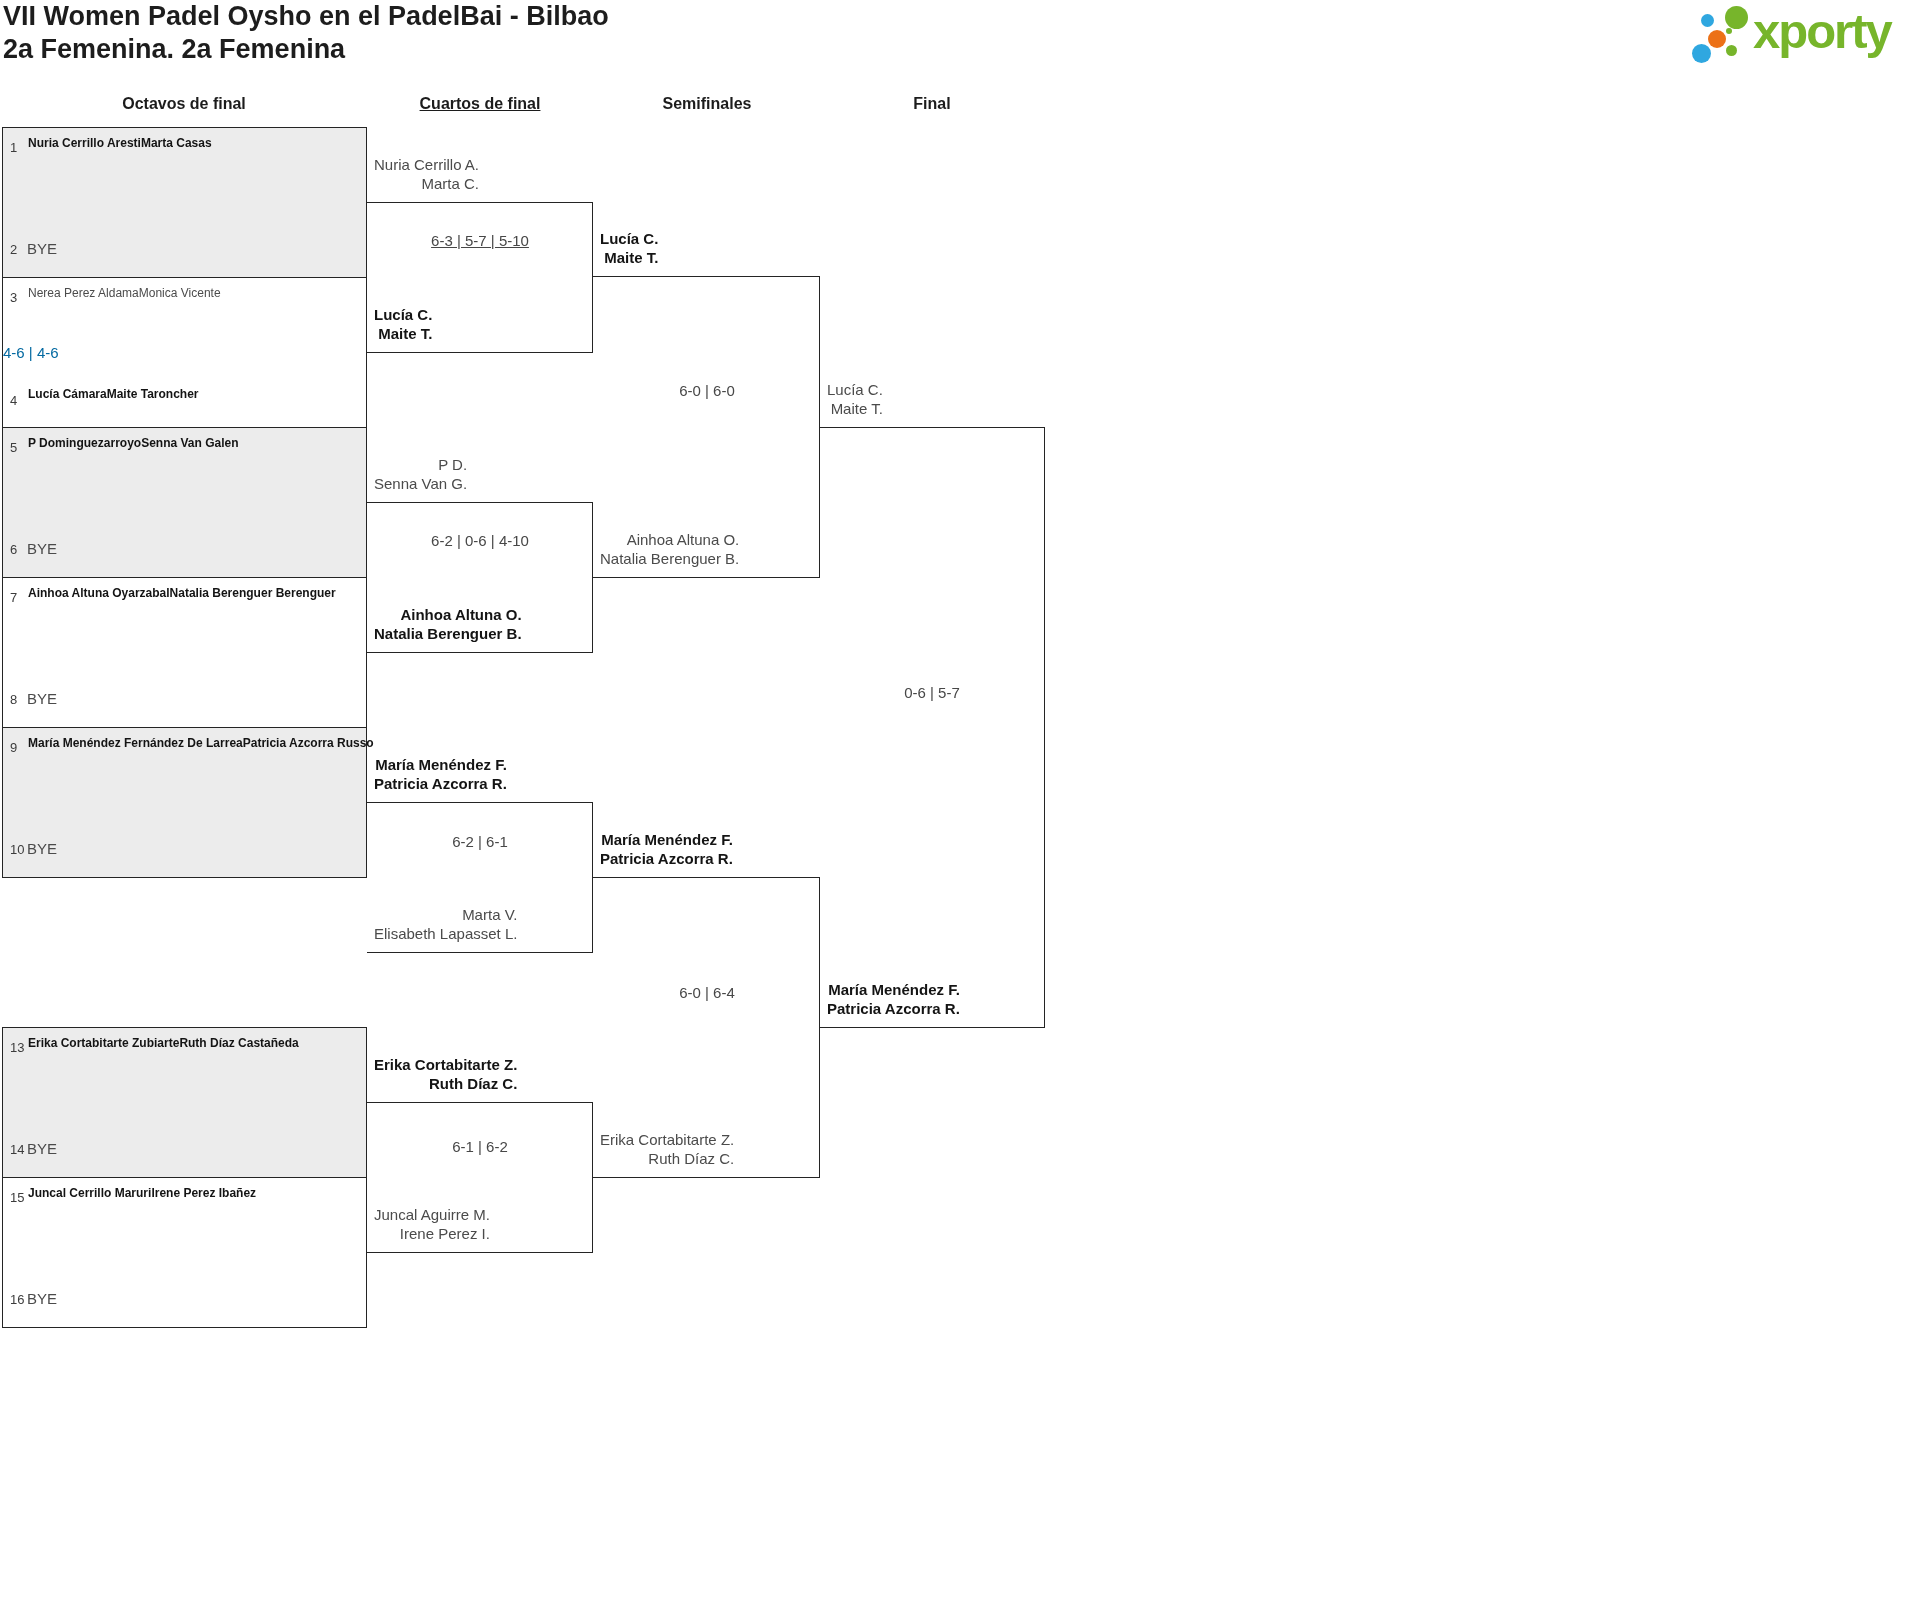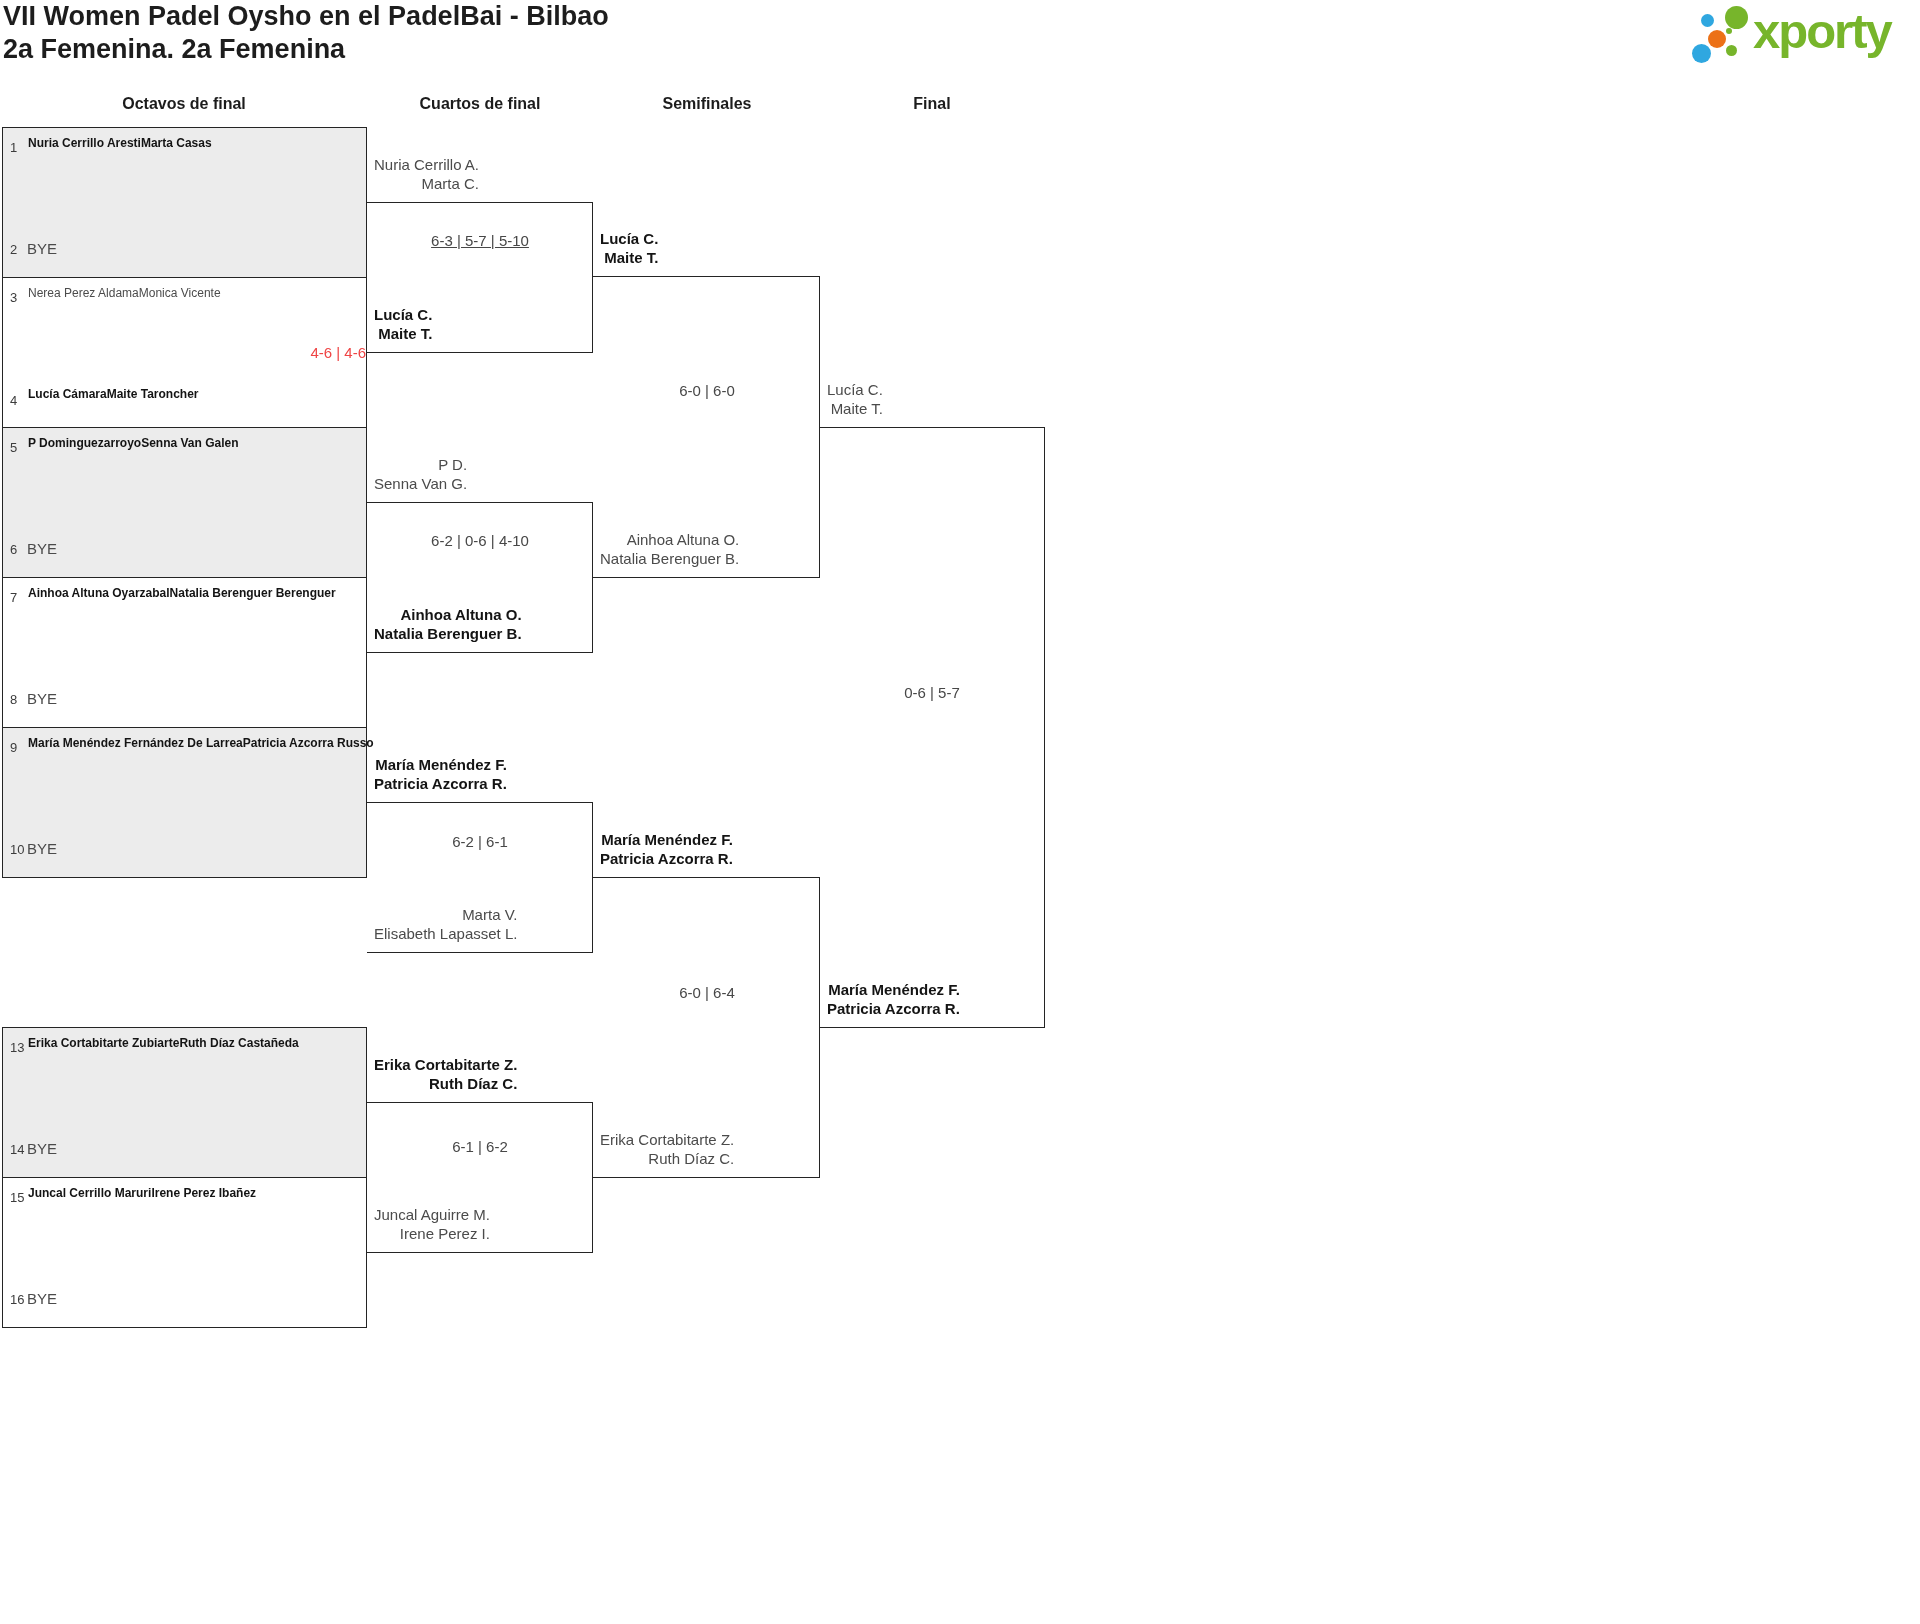--- a/index.html
+++ b/index.html
@@ -28,21 +28,21 @@
   .obox.alt{background:#ececec;}
   .num{position:absolute;font-size:13px;color:#3c3c3c;}
   .numt{left:7px;top:12px;}
   .numb{left:7px;top:115px;}
   .team{position:absolute;font-size:12px;line-height:19px;color:#4b4b4b;white-space:nowrap;}
   .team.win{font-weight:700;color:#141414;}
   .tt{left:25px;top:6px;}
   .tb{left:25px;top:107px;}
   .bye{position:absolute;left:7px;top:112px;font-size:15px;color:#4b4b4b;white-space:nowrap;}
   .bye .bnum{display:inline-block;min-width:17px;font-size:13px;color:#3c3c3c;}
-  .oscore{position:absolute;left:0;right:0;top:66px;text-align:right;font-size:15px;color:#ef4444;}
+  .oscore{position:absolute;left:0;right:0;top:66px;text-align:left;font-size:15px;color:#0369a1;}
 
   
   .mrect{position:absolute;border:1.5px solid #242424;border-left:none;box-sizing:border-box;}
 
   
   .pname{position:absolute;font-size:15px;line-height:19px;color:#4b4b4b;white-space:nowrap;text-align:right;}
   .pname.win{font-weight:700;color:#141414;}
   .pname span{display:block;}
   .score{position:absolute;transform:translateX(-50%);font-size:15px;color:#474747;white-space:nowrap;}
 </style>
@@ -58,21 +58,21 @@
     <span class="dot" style="left:13px;top:14px;width:13px;height:13px;background:#2fa7e0;"></span>
     <span class="dot" style="left:37px;top:6px;width:23px;height:23px;background:#77b52b;"></span>
     <span class="dot" style="left:38px;top:28px;width:6px;height:6px;background:#77b52b;"></span>
     <span class="dot" style="left:20px;top:30px;width:18px;height:18px;background:#ec7117;"></span>
     <span class="dot" style="left:4px;top:44px;width:19px;height:19px;background:#2fa7e0;"></span>
     <span class="dot" style="left:38px;top:45px;width:11px;height:11px;background:#77b52b;"></span>
     <span class="wordmark">xporty</span>
   </a>
 
   <div class="rh" style="left:184px;">Octavos de final</div>
-  <div class="rh" style="left:480px;">Cuartos de final</div>
+  <div class="rh" style="left:480px;text-decoration:underline;">Cuartos de final</div>
   <div class="rh" style="left:707px;">Semifinales</div>
   <div class="rh" style="left:932px;">Final</div>
 
   <div class="obox alt" style="top:127px;">
     <span class="num numt">1</span>
     <div class="team tt win">
       <span>Nuria Cerrillo Aresti</span><span>Marta Casas</span>
     </div>
     <div class="bye">
       <span class="bnum">2</span><span>BYE</span>

